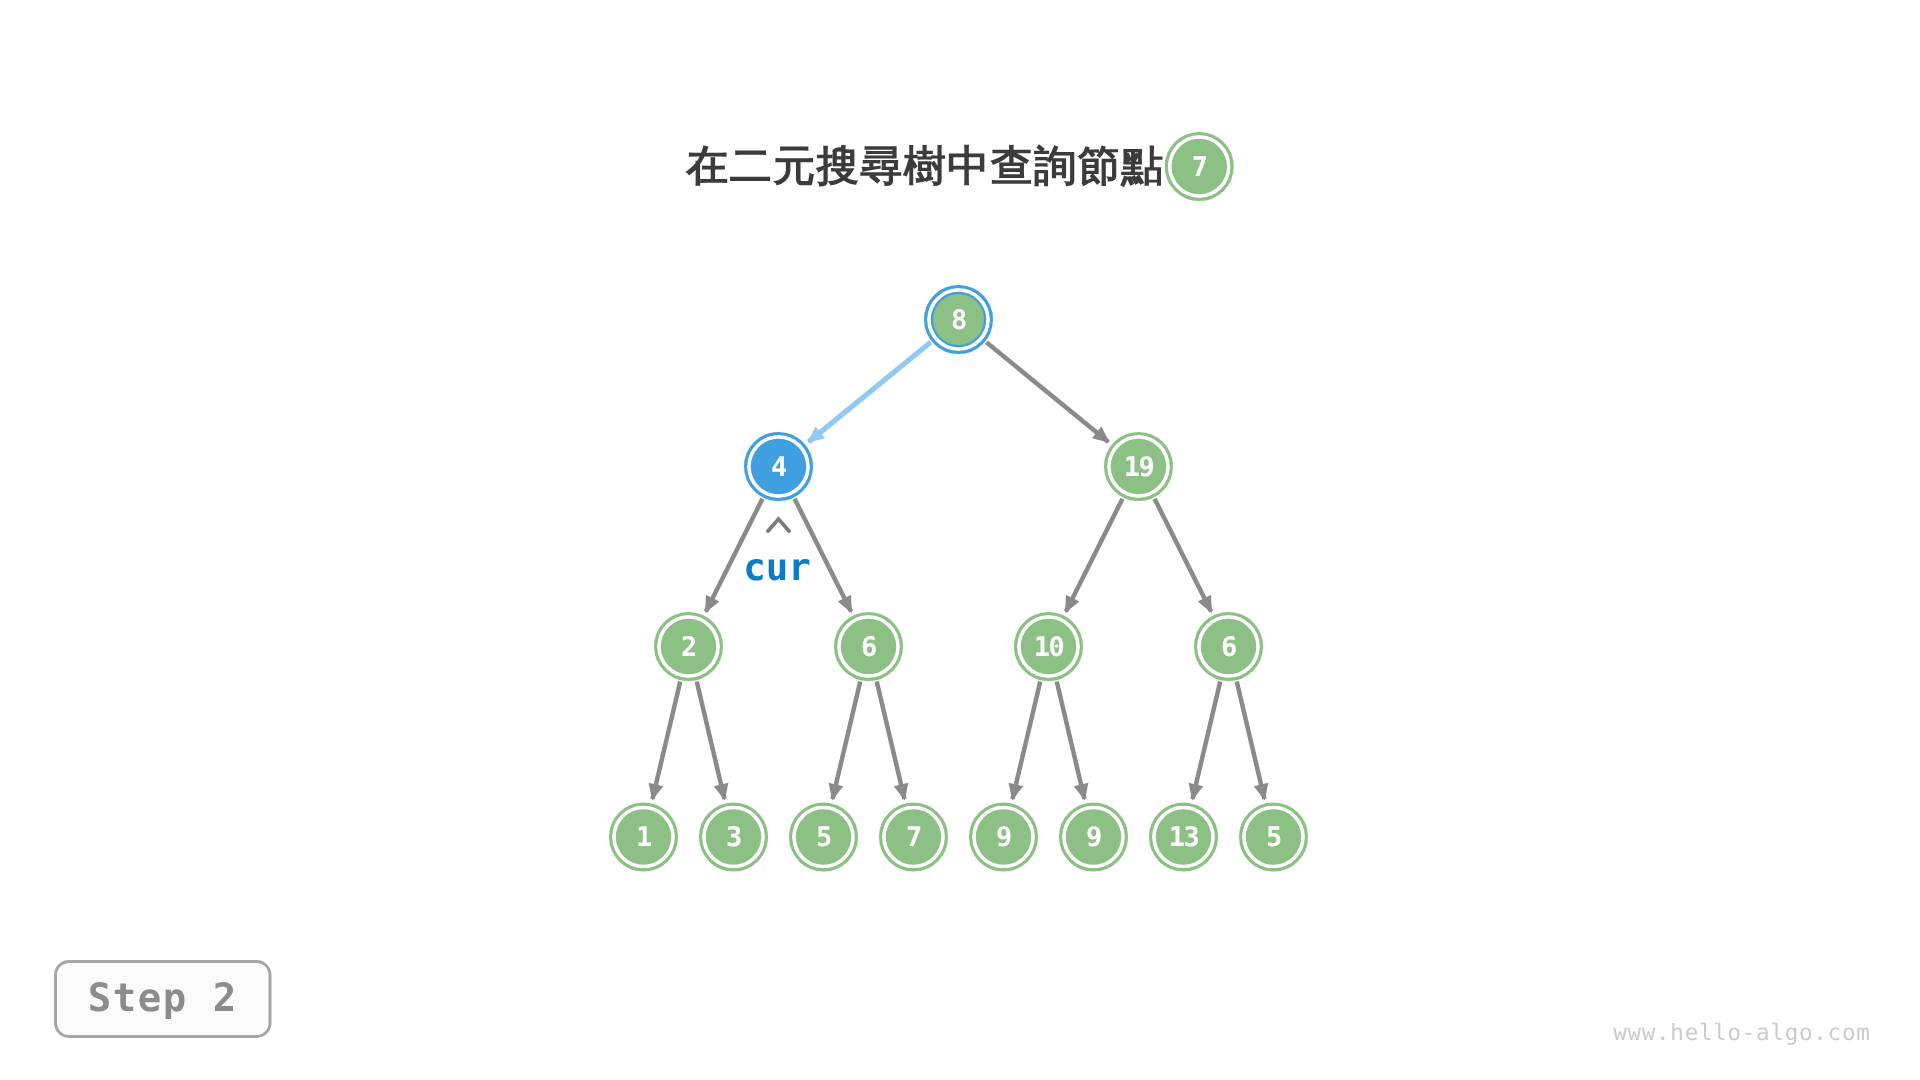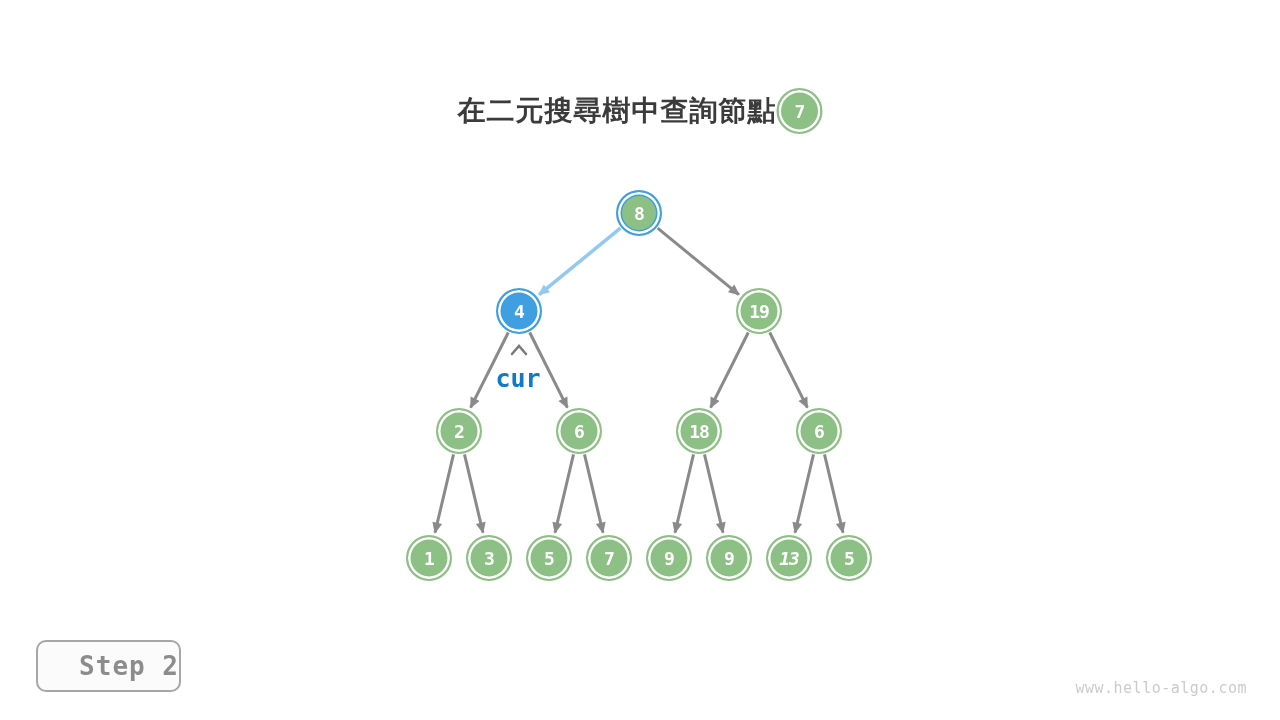--- a/index.html
+++ b/index.html
@@ -85,21 +85,21 @@
     left: 36px;
     top: 640px;
     width: 145px;
     height: 52px;
     box-sizing: border-box;
     border: 2.5px solid #a6a6a6;
     border-radius: 10px;
     background: #fbfbfb;
     display: flex;
     align-items: center;
-    justify-content: flex-end;
+    justify-content: center;
     font-family: "DejaVu Sans Mono", monospace;
     font-weight: bold;
     font-size: 26px;
     color: var(--step-text, #8c8c8c);
     letter-spacing: 1px;
     white-space: pre;
   }
 
   
   .watermark {
@@ -153,29 +153,29 @@
         <polyline points="512,354 519,346 526,354" fill="none" stroke="#7A7A7A" stroke-width="2.5" stroke-linecap="round"></polyline>
       </g>
   </svg>
 
   <div id="node-layer">
       <div class="node node--visited" style="left: 639px; top: 213px;">8</div>
       <div class="node node--current" style="left: 519px; top: 311px;">4</div>
       <div class="node node--normal" style="left: 759px; top: 311px;">19</div>
       <div class="node node--normal" style="left: 459px; top: 431px;">2</div>
       <div class="node node--normal" style="left: 579px; top: 431px;">6</div>
-      <div class="node node--normal" style="left: 699px; top: 431px;">18</div>
+      <div class="node node--normal" style="left: 699px; top: 431px;">10</div>
       <div class="node node--normal" style="left: 819px; top: 431px;">6</div>
       <div class="node node--normal" style="left: 429px; top: 558px;">1</div>
       <div class="node node--normal" style="left: 489px; top: 558px;">3</div>
       <div class="node node--normal" style="left: 549px; top: 558px;">5</div>
       <div class="node node--normal" style="left: 609px; top: 558px;">7</div>
       <div class="node node--normal" style="left: 669px; top: 558px;">9</div>
       <div class="node node--normal" style="left: 729px; top: 558px;">9</div>
-      <div class="node node--normal" style="left: 789px; top: 558px; font-style: italic;">13</div>
+      <div class="node node--normal" style="left: 789px; top: 558px;">13</div>
       <div class="node node--normal" style="left: 849px; top: 558px;">5</div>
     </div>
 
   <div class="cur-label" style="left: 518px; top: 378px;">cur</div>
 
   <div class="step-badge">
     <span>Step 2</span>
   </div>
 
   <div class="watermark">www.hello-algo.com</div>

